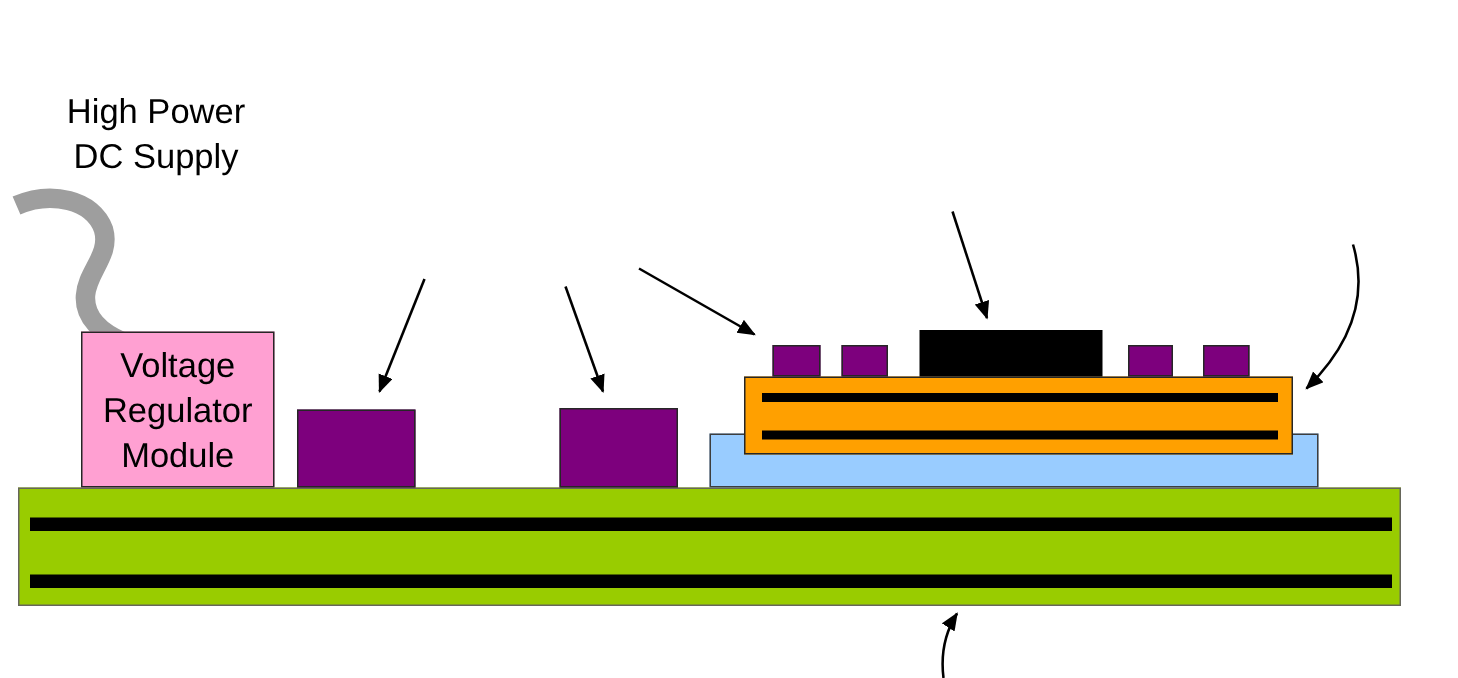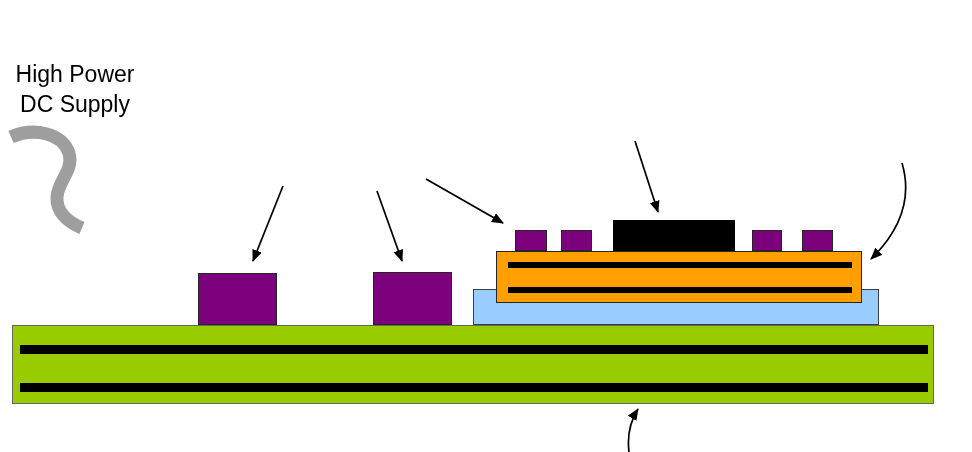--- a/index.html
+++ b/index.html
@@ -28,39 +28,44 @@
   .pkgplane{position:absolute;left:11px;width:344px;height:6px;background:var(--plane-black,#000);}
   .pp1{top:10px;} .pp2{top:35px;}
   .ic{left:613px;top:220px;width:122px;height:31px;background:var(--ic-black,#000);}
   .mini{background:var(--capacitor-purple,#7d007d);border:1px solid #262626;top:230px;height:21px;}
   .m1{left:515px;width:32px;} .m2{left:561px;width:31px;}
   .m3{left:752px;width:30px;} .m4{left:802px;width:31px;}
   .lbl{
     position:absolute;transform:translateX(-50%);text-align:center;
     font-size:23px;line-height:31px;white-space:pre-line;
   }
-  .lbl-supply{left:75px;top:59px;line-height:30px;}
+  .lbl-supply{left:104px;top:59px;line-height:30px;}
   .lbl-decaps{left:343px;top:54px;}
   .lbl-ic{left:620px;top:33px;}
   .lbl-package{left:879px;top:62px;}
 </style>
 </head>
 <body>
 
 <div id="canvas">
 
   <svg class="layer" viewBox="0 0 972 452">
     <path class="wire" d="M 11,137 C 34,127 62,133 69,153 C 74,170 58,181 57,197 C 56,212 68,222 82,228"></path>
   </svg>
 
   <div class="box board">
     <div class="plane p1"></div>
     <div class="plane p2"></div>
   </div>
 
+  <div class="box vrm">
+    <span>Voltage
+Regulator
+Module</span>
+  </div>
 
   <div class="box cap cap1"></div>
   <div class="box cap cap2"></div>
 
   <div class="box substrate"></div>
   <div class="box package">
     <div class="pkgplane pp1"></div>
     <div class="pkgplane pp2"></div>
   </div>
 

